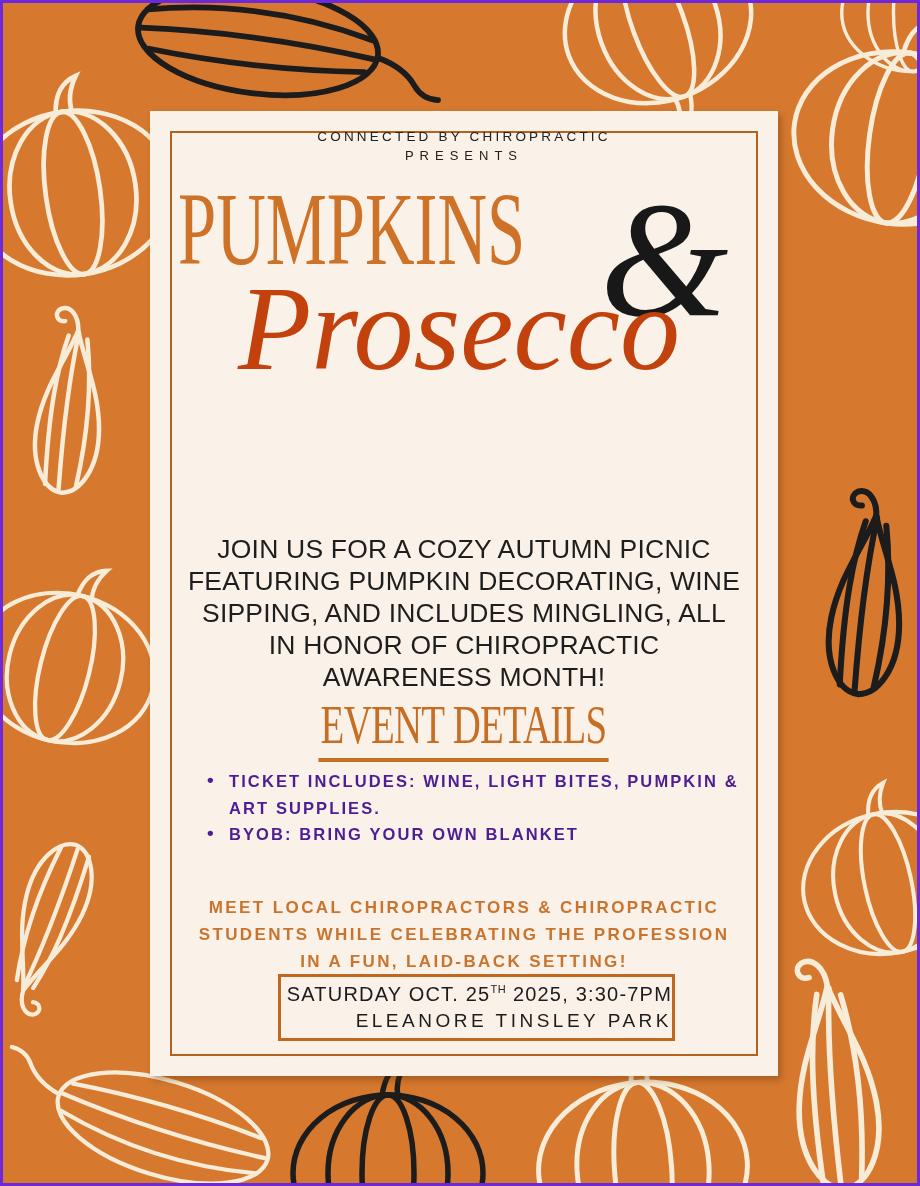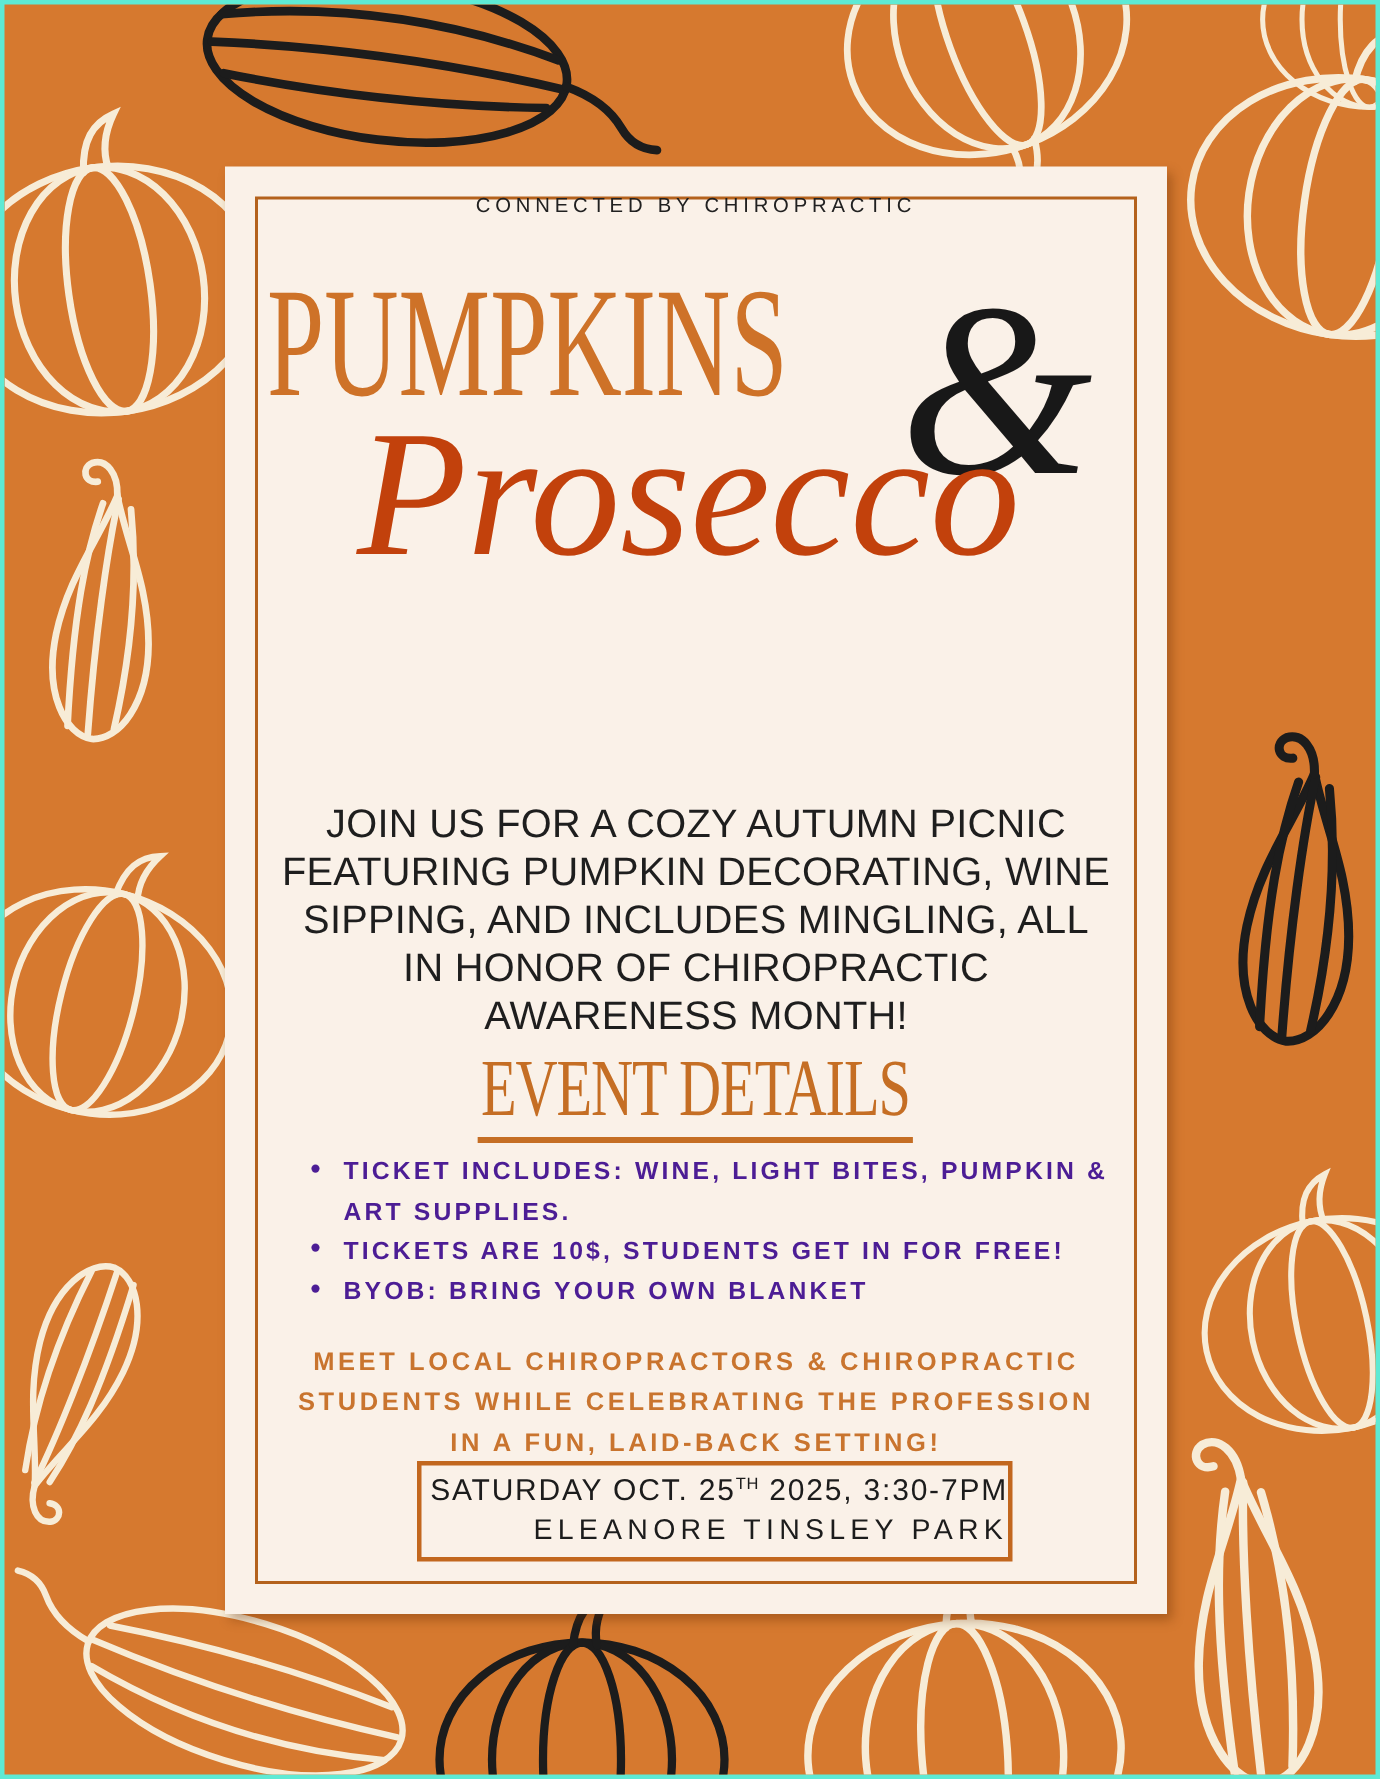--- a/index.html
+++ b/index.html
@@ -2,21 +2,21 @@
 <html><head>
 <meta charset="utf-8">
 <style>
   html,body{margin:0;padding:0;background:#8a8a8a;}
   *{box-sizing:border-box;}
   .canvas{
     position:relative;
     width:920px;height:1186px;
     margin:0 auto;
     background:#D6792F;
-    border:3px solid #5eead4;
+    border:3px solid #6d28d9;
     overflow:hidden;
     font-family:"Liberation Sans", sans-serif;
     padding-left:18px;
   }
   .decor{position:absolute;left:0;top:0;width:920px;height:1186px;}
   .decor .cream{stroke:#F7ECD7;stroke-width:4.5;fill:none;stroke-linecap:round;}
   .decor .black{stroke:#1C1C1C;stroke-width:5.5;fill:none;stroke-linecap:round;}
 
   .panel{
     position:absolute;left:147px;top:108px;width:628px;height:965px;
@@ -142,40 +142,40 @@
     <use href="#go" class="black" transform="translate(255,38) rotate(7) scale(1.05)"></use>
     <use href="#gb" class="black" transform="translate(862,620) rotate(6) scale(1.1)"></use>
     <use href="#pr" class="black" transform="translate(385,1170)"></use>
   </svg>
 
   <div class="panel">
     <div class="inner-border"></div>
 
     <div class="presenter">
       <div class="l1">CONNECTED BY CHIROPRACTIC</div>
+      <div class="l2">PRESENTS</div>
     </div>
 
     <div class="title-pumpkins">PUMPKINS</div>
     <div class="title-amp">&amp;</div>
     <div class="title-prosecco">Prosecco</div>
 
 
     <div class="description">JOIN US FOR A COZY AUTUMN PICNIC
 FEATURING PUMPKIN DECORATING, WINE
 SIPPING, AND INCLUDES MINGLING, ALL
 IN HONOR OF CHIROPRACTIC
 AWARENESS MONTH!</div>
 
     <div class="details-heading-wrap">
       <span class="details-heading">EVENT DETAILS</span>
     </div>
 
     <ul class="bullets">
       <li>TICKET INCLUDES: WINE, LIGHT BITES, PUMPKIN &amp; ART SUPPLIES.</li>
-      <li>TICKETS ARE 10$, STUDENTS GET IN FOR FREE!</li>
       <li>BYOB: BRING YOUR OWN BLANKET</li>
     </ul>
 
     <div class="meet">MEET LOCAL CHIROPRACTORS &amp; CHIROPRACTIC
 STUDENTS WHILE CELEBRATING THE PROFESSION
 IN A FUN, LAID-BACK SETTING!</div>
 
     <div class="date-box">
       <div class="date-line"><span>SATURDAY OCT. 25</span><sup>TH</sup><span> 2025, 3:30-7PM</span></div>
       <div class="location-line">ELEANORE TINSLEY PARK</div>

